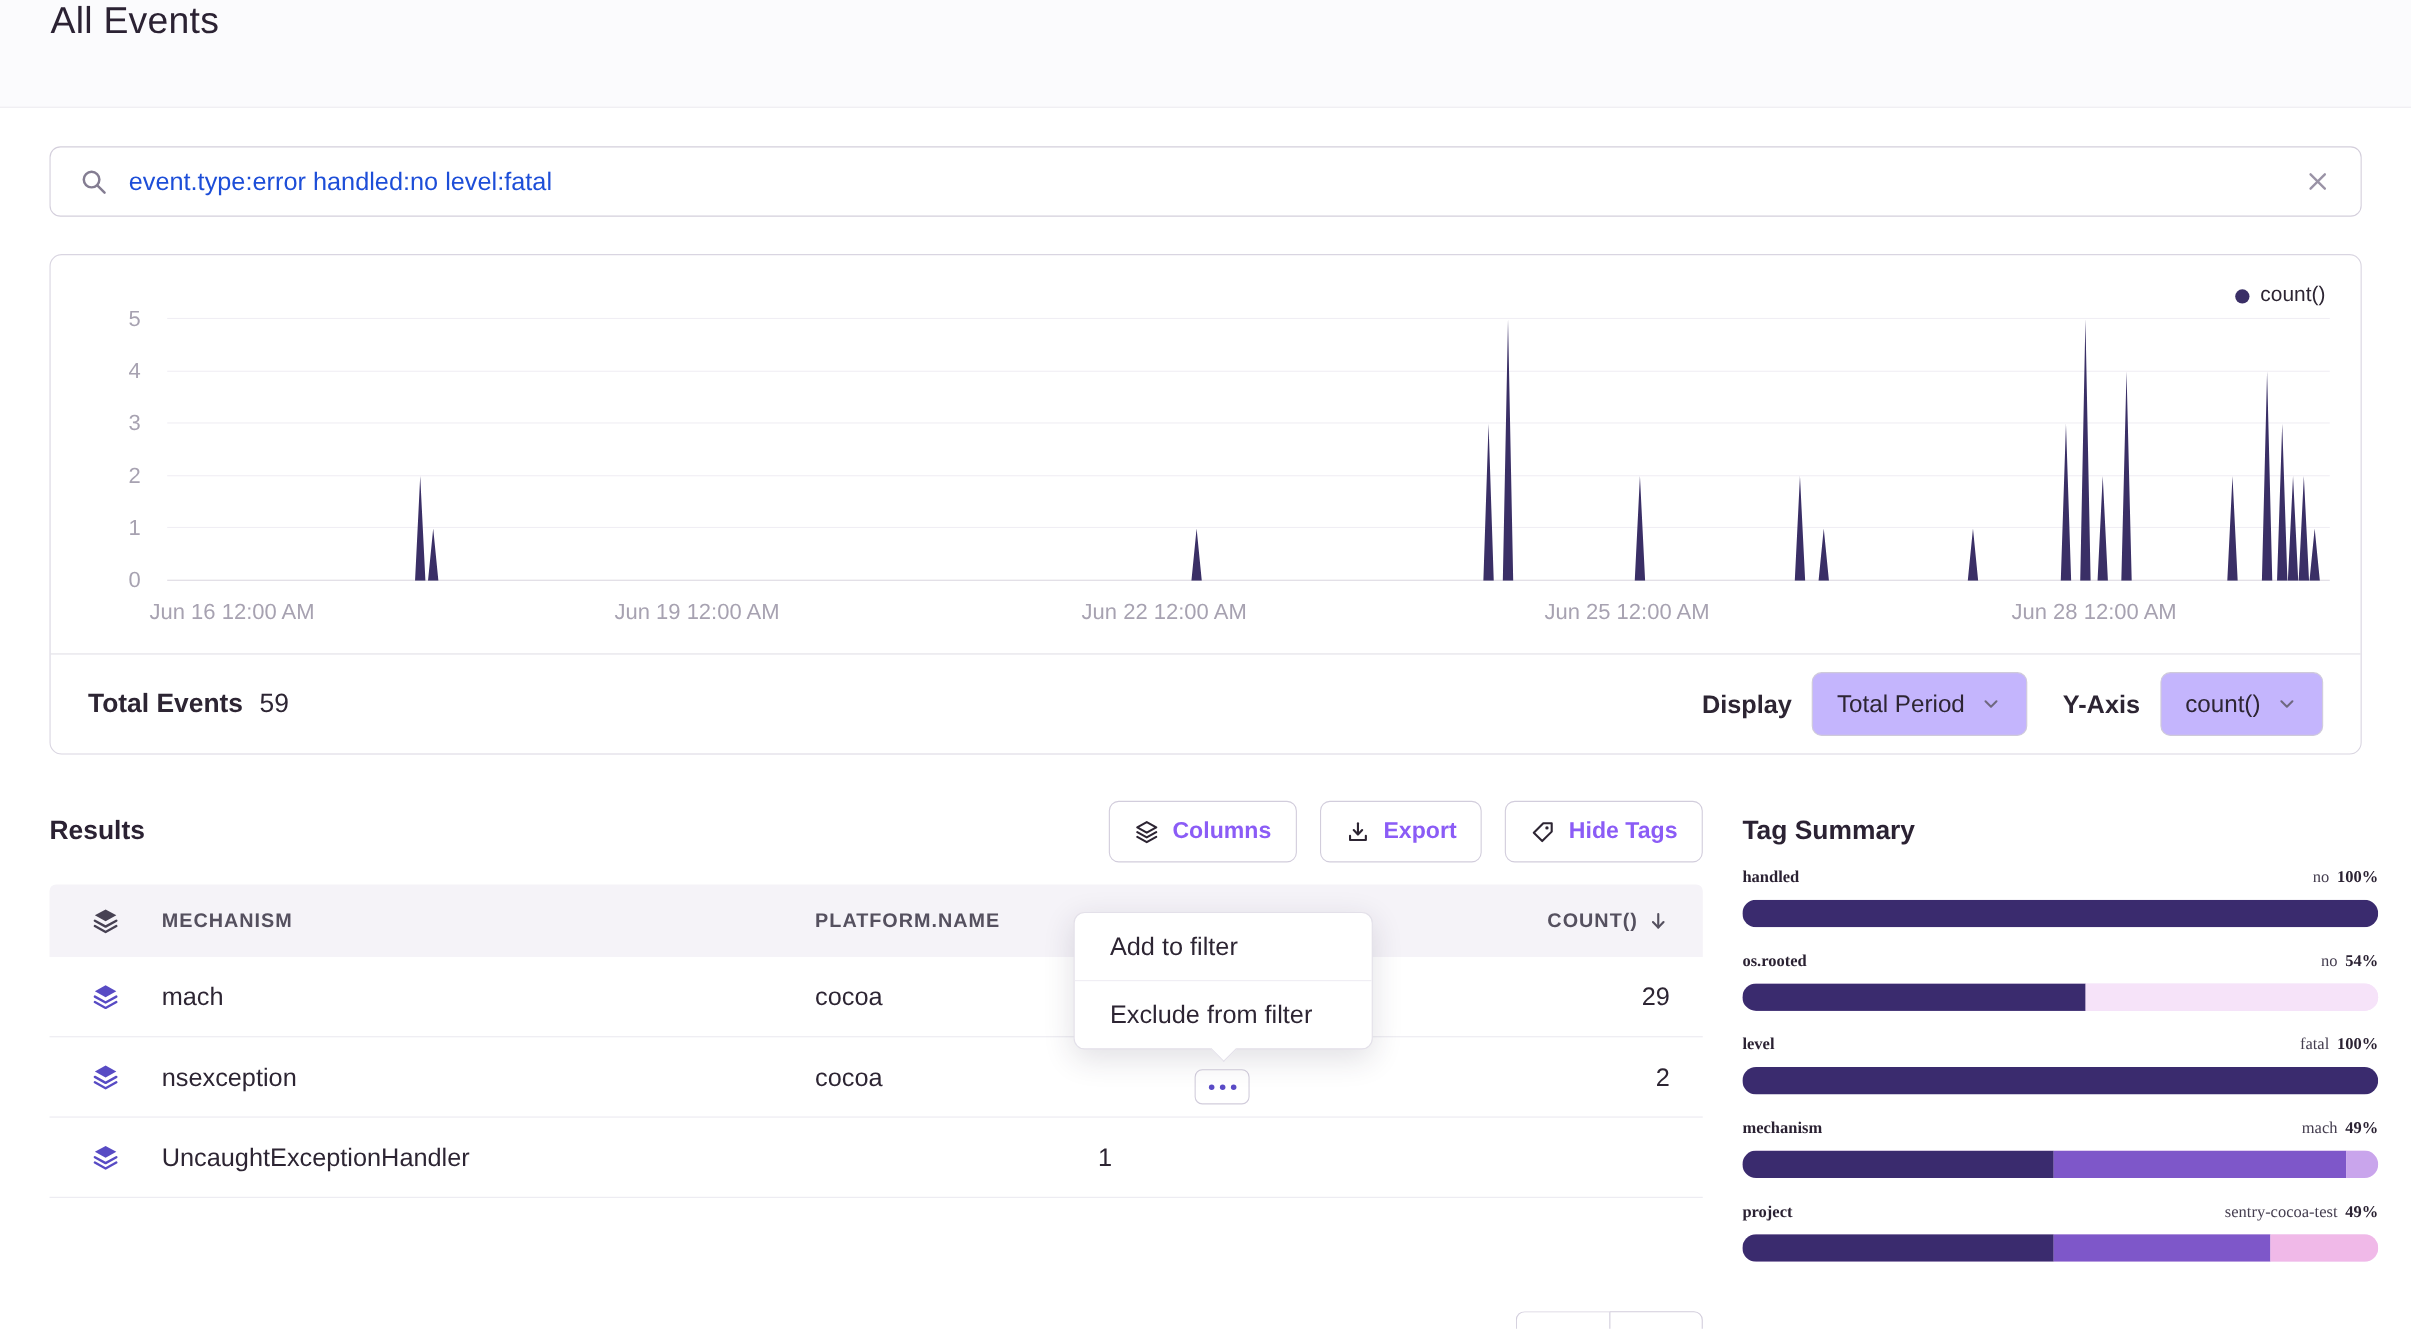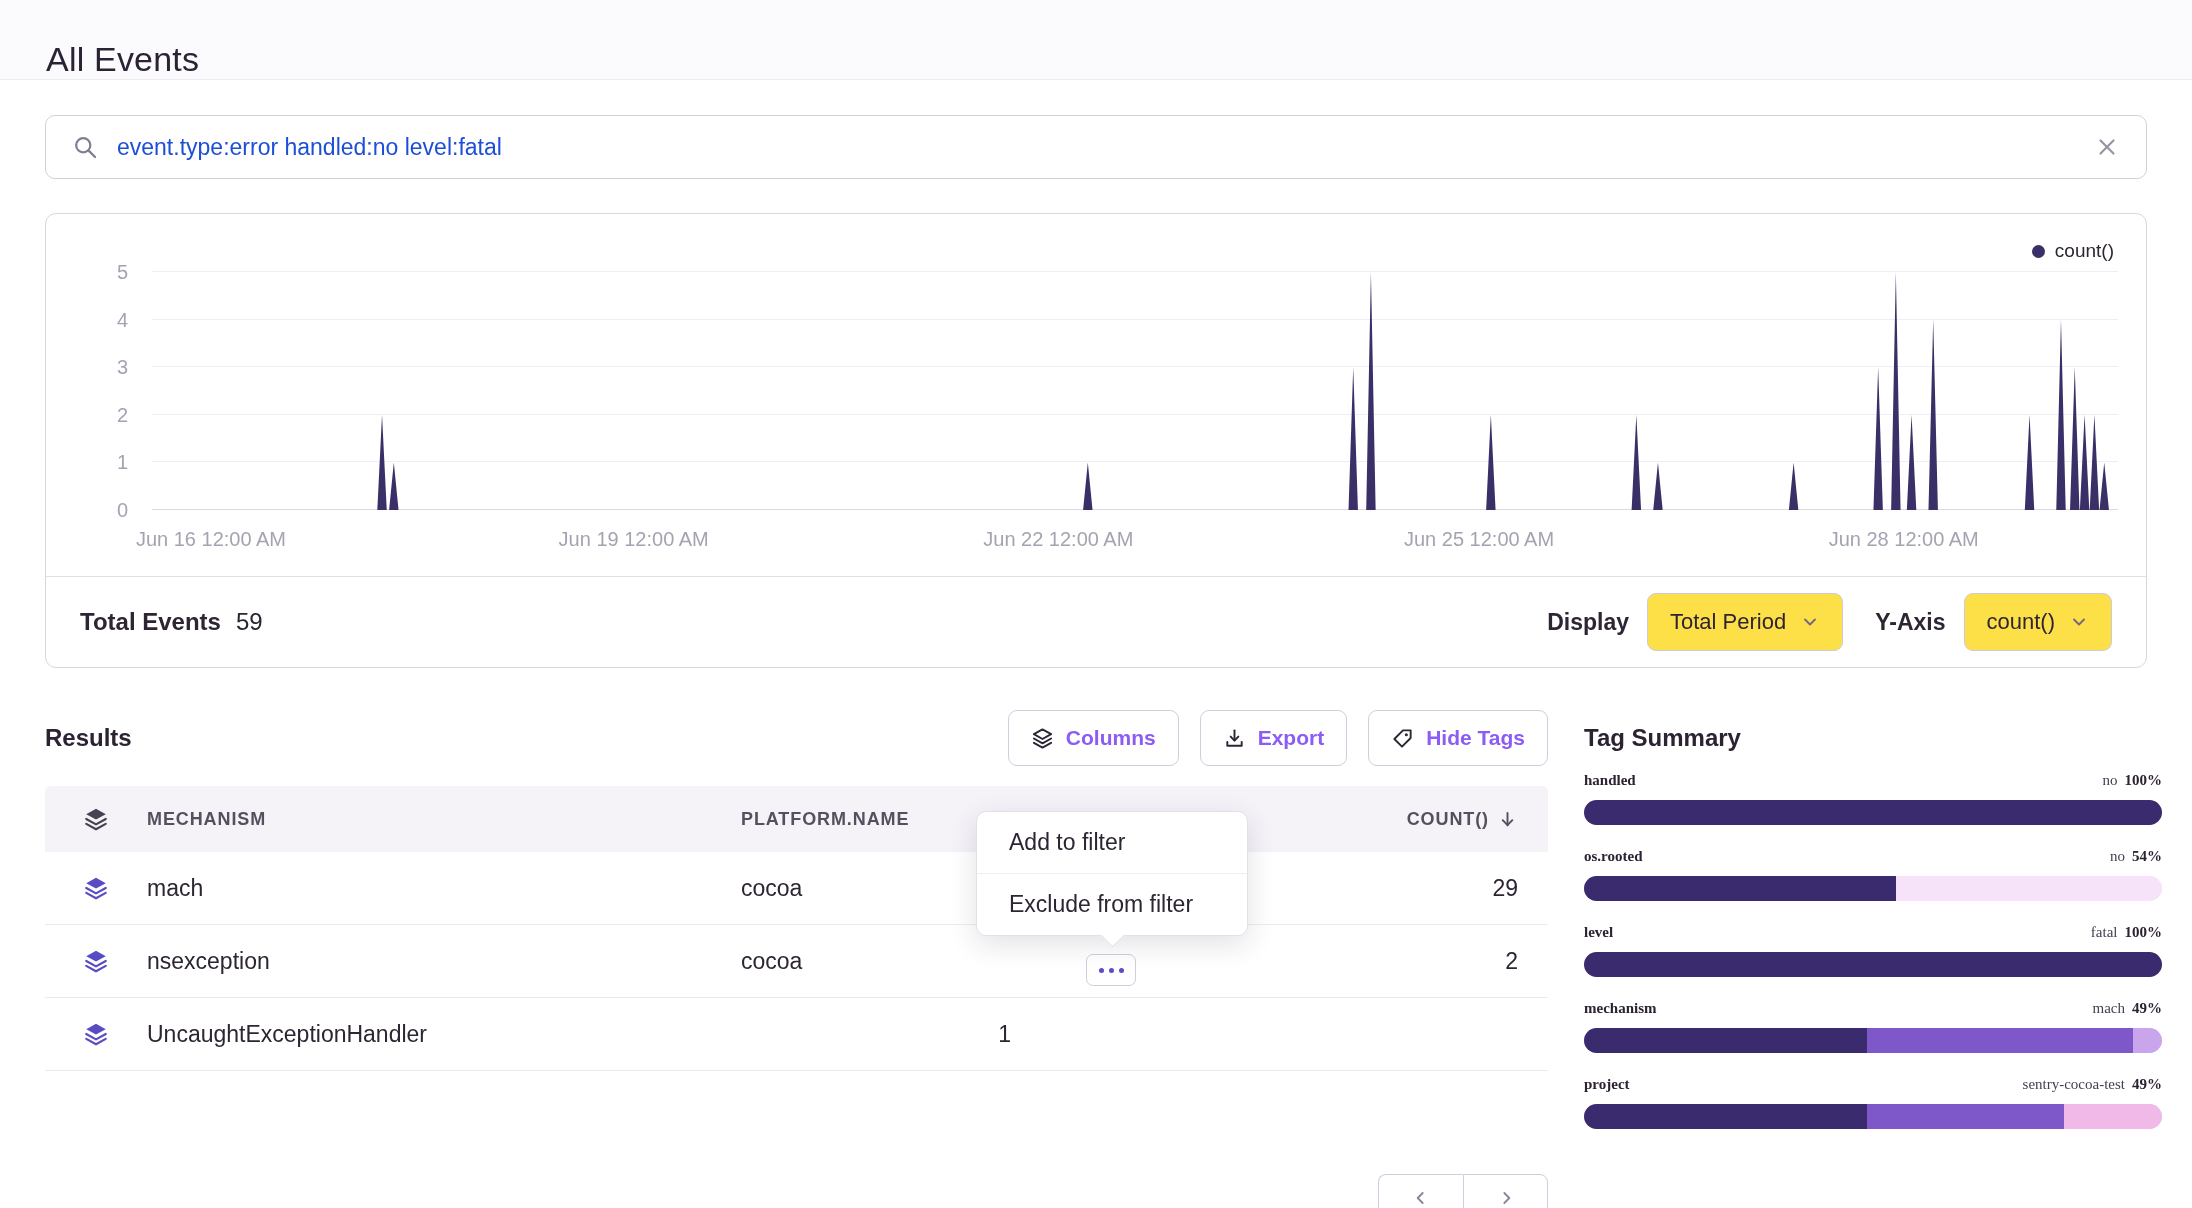--- a/index.html
+++ b/index.html
@@ -1,20 +1,20 @@
 <!DOCTYPE html>
 <html><head>
 <meta charset="utf-8">
 <style>
   *{margin:0;padding:0;box-sizing:border-box;}
   html,body{width:2192px;height:1208px;overflow:hidden;background:#ffffff;
     font-family:"Liberation Sans",sans-serif;color:#2d2533;}
   
-  .page-header{height:80px;background:#fbfbfd;border-bottom:1px solid #edebf1;
-    display:flex;align-items:flex-end;padding-left:46px;}
+  .page-header{height:98px;background:#fbfbfd;border-bottom:1px solid #edebf1;
+    display:flex;align-items:flex-start;padding-left:46px;}
   .page-header h1{font-size:34px;font-weight:500;color:#2b2233;letter-spacing:.2px;}
   
   .search-row{margin:35px 45px 0;}
   .search-box{height:64px;border:1px solid #d4cfdc;border-radius:10px;display:flex;
     align-items:center;padding:0 26px;gap:18px;background:#fff;}
   .search-input{flex:1;border:none;outline:none;font-size:23px;color:#1d4ed8;
     font-family:inherit;background:transparent;}
   .ic{flex-shrink:0;display:block;}
   
   .chart-panel{margin:34px 45px 0;border:1px solid #d9d5e1;border-radius:11px;background:#fff;}
@@ -29,21 +29,21 @@
   .y-label{position:absolute;right:calc(100% + 24px);transform:translateY(50%);
     font-size:20px;color:#a7a2b1;line-height:1;}
   .x-label{position:absolute;top:calc(100% + 18px);transform:translateX(-50%);
     font-size:20px;color:#a7a2b1;white-space:nowrap;}
   .chart-footer{border-top:1px solid #e2dfe7;height:91px;display:flex;align-items:center;padding:0 34px;}
   .tot-label{font-size:24px;font-weight:700;}
   .tot-value{font-size:24px;margin-left:15px;}
   .footer-right{margin-left:auto;display:flex;align-items:center;}
   .ctl-label{font-size:23px;font-weight:700;}
   .select{display:flex;align-items:center;gap:14px;height:58px;padding:0 22px;margin-left:18px;
-    border:1px solid #cfcada;border-radius:9px;background:#fde047;font-size:22px;color:#2d2533;
+    border:1px solid #cfcada;border-radius:9px;background:#c4b5fd;font-size:22px;color:#2d2533;
     font-family:inherit;cursor:pointer;}
   .ctl-label.yaxis{margin-left:32px;}
   
   .results-layout{display:flex;margin:42px 30px 0 45px;align-items:flex-start;}
   .results-main{width:1503px;position:relative;}
   .results-head{display:flex;align-items:center;height:56px;margin-bottom:20px;}
   .results-head h2,.tag-summary h2{font-size:24px;font-weight:700;color:#2b2233;}
   .head-buttons{margin-left:auto;display:flex;gap:21px;}
   .btn{display:flex;align-items:center;gap:12px;height:56px;padding:0 22px;border:1px solid #d2cddc;
     border-radius:9px;background:#fff;font-size:21px;font-weight:700;color:#8b5cf6;

